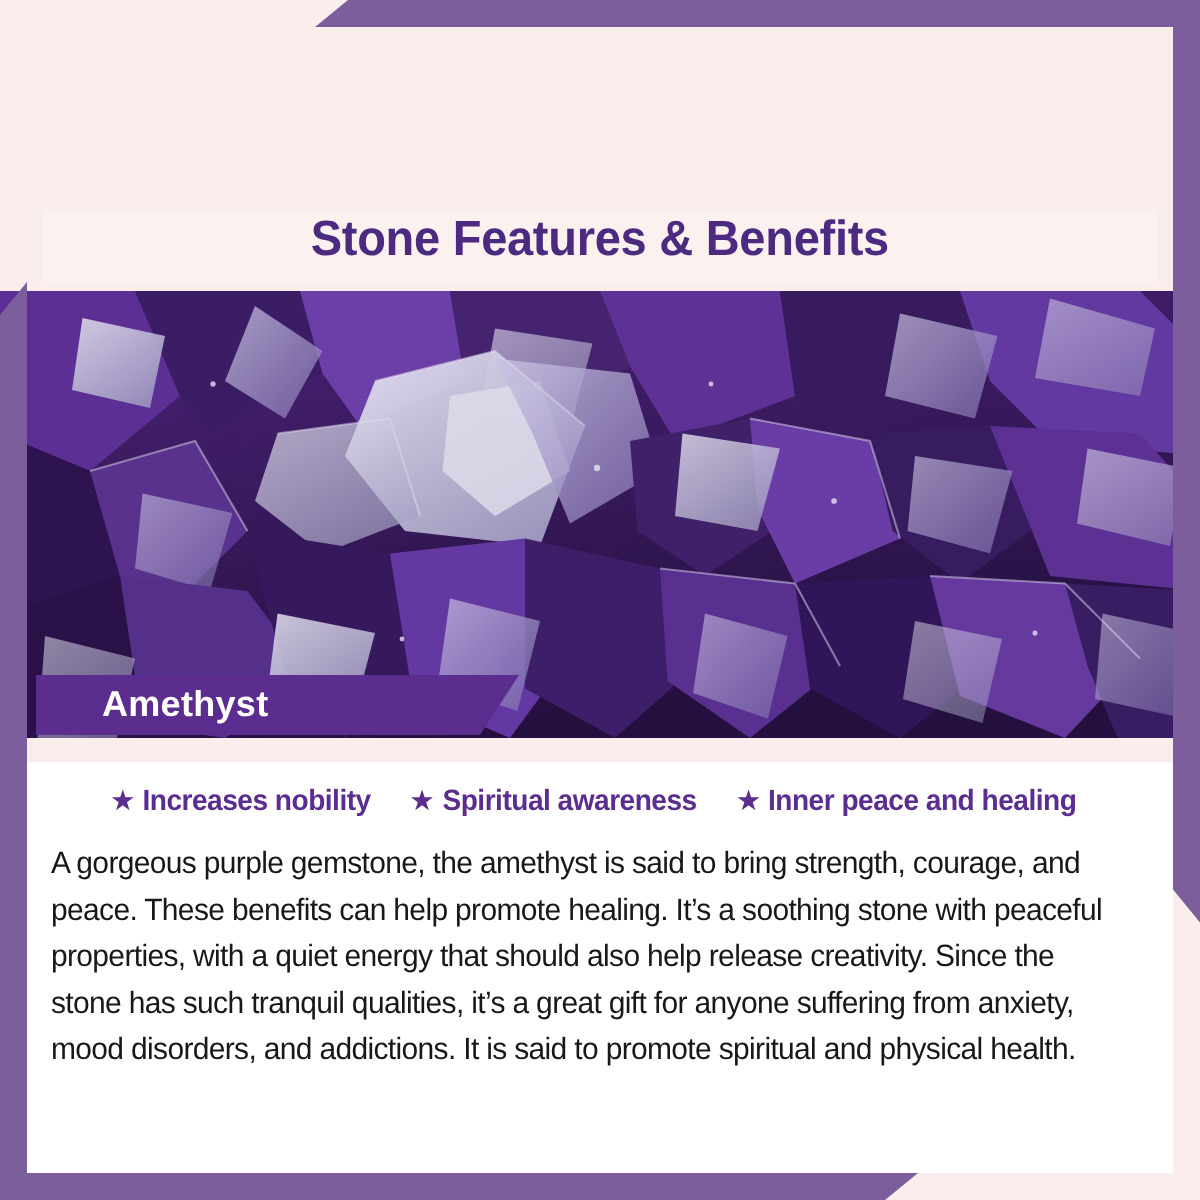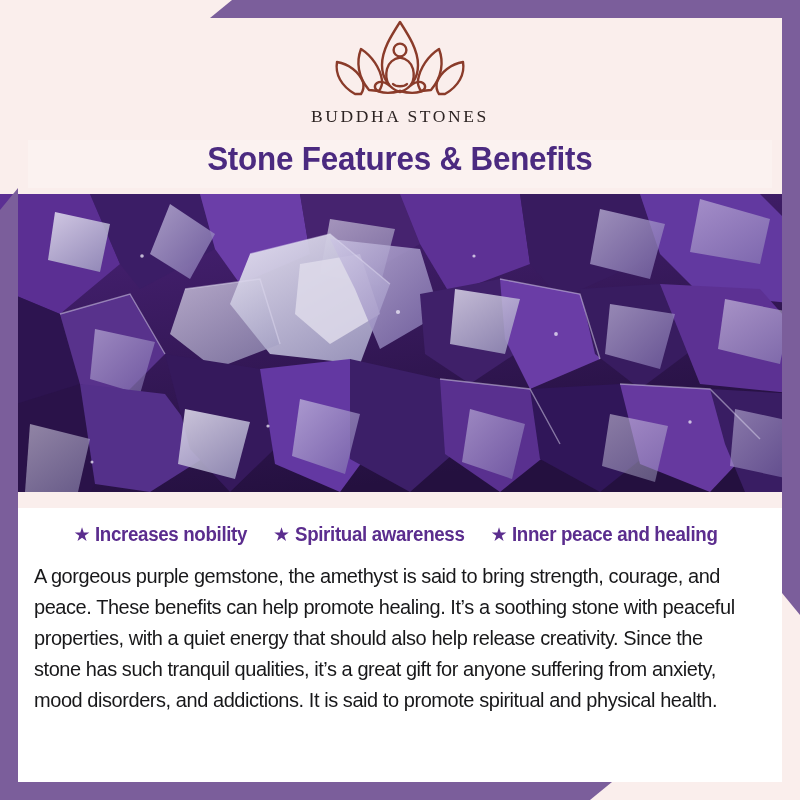--- a/index.html
+++ b/index.html
@@ -218,49 +218,20 @@
     text-align: left;
     transform: scaleX(0.975);
     transform-origin: left top;
   }
 </style>
 </head>
 <body>
 
 <div id="infographic">
 
-  <div class="header">
-    <div class="logo-wrap">
-      <svg class="logo-mark" viewBox="0 0 150 86">
-        <g fill="none" stroke="#8a3b2a" stroke-width="2.4" stroke-linecap="round" stroke-linejoin="round">
-
-          <path d="M30 78 C16 70, 10 58, 12 46 C24 48, 34 56, 38 66 C39 70, 38 75, 36 78 Z"></path>
-
-          <path d="M120 78 C134 70, 140 58, 138 46 C126 48, 116 56, 112 66 C111 70, 112 75, 114 78 Z"></path>
-
-          <path d="M44 74 C33 61, 31 46, 36 33 C47 40, 55 52, 57 64 C57.6 68, 56 72, 54 75 Z"></path>
-
-          <path d="M106 74 C117 61, 119 46, 114 33 C103 40, 95 52, 93 64 C92.4 68, 94 72, 96 75 Z"></path>
-
-          <path d="M75 6 C84 20, 93 34, 93 49 C93 63, 85 73, 75 76 C65 73, 57 63, 57 49 C57 34, 66 20, 75 6 Z"></path>
-
-          <circle cx="75" cy="34" r="6.4" fill="none"></circle>
-
-          <path d="M75 41.5 C68.5 42.5, 63.5 47, 62 53 C60.5 59, 61.5 65, 64 69"></path>
-          <path d="M75 41.5 C81.5 42.5, 86.5 47, 88 53 C89.5 59, 88.5 65, 86 69"></path>
-
-          <path d="M64 69 C60 66, 55 65, 52 67 C48.5 69.5, 49.5 74, 54 75.5 C60 77.5, 68 77, 75 75"></path>
-          <path d="M86 69 C90 66, 95 65, 98 67 C101.5 69.5, 100.5 74, 96 75.5 C90 77.5, 82 77, 75 75"></path>
-
-          <path d="M68 68 C71 71, 79 71, 82 68"></path>
-        </g>
-      </svg>
-      <div class="logo-wordmark">BUDDHA STONES</div>
-    </div>
-  </div>
 
   <div class="title-bar">
     <div class="title-text">Stone Features &amp; Benefits</div>
   </div>
 
   <div class="photo">
     <svg viewBox="0 0 800 298" preserveAspectRatio="none">
       <defs>
         <linearGradient id="gDeep" x1="0" y1="0" x2="0.4" y2="1">
           <stop offset="0%" stop-color="#4b2379"></stop>
@@ -344,20 +315,23 @@
         <circle cx="398" cy="118" r="2.1"></circle>
         <circle cx="268" cy="232" r="1.6"></circle>
         <circle cx="556" cy="140" r="1.9"></circle>
         <circle cx="690" cy="228" r="1.7"></circle>
         <circle cx="92" cy="268" r="1.5"></circle>
         <circle cx="474" cy="62" r="1.6"></circle>
       </g>
     </svg>
   </div>
 
+  <div class="stone-banner">
+    <span class="stone-banner-label">Amethyst</span>
+  </div>
 
   <div class="separator"></div>
 
   <div class="content">
     <div class="benefits-row">
       <div class="benefit">
         <span class="benefit-star">★</span>
         <span class="benefit-label">Increases nobility</span>
       </div>
       <div class="benefit">

